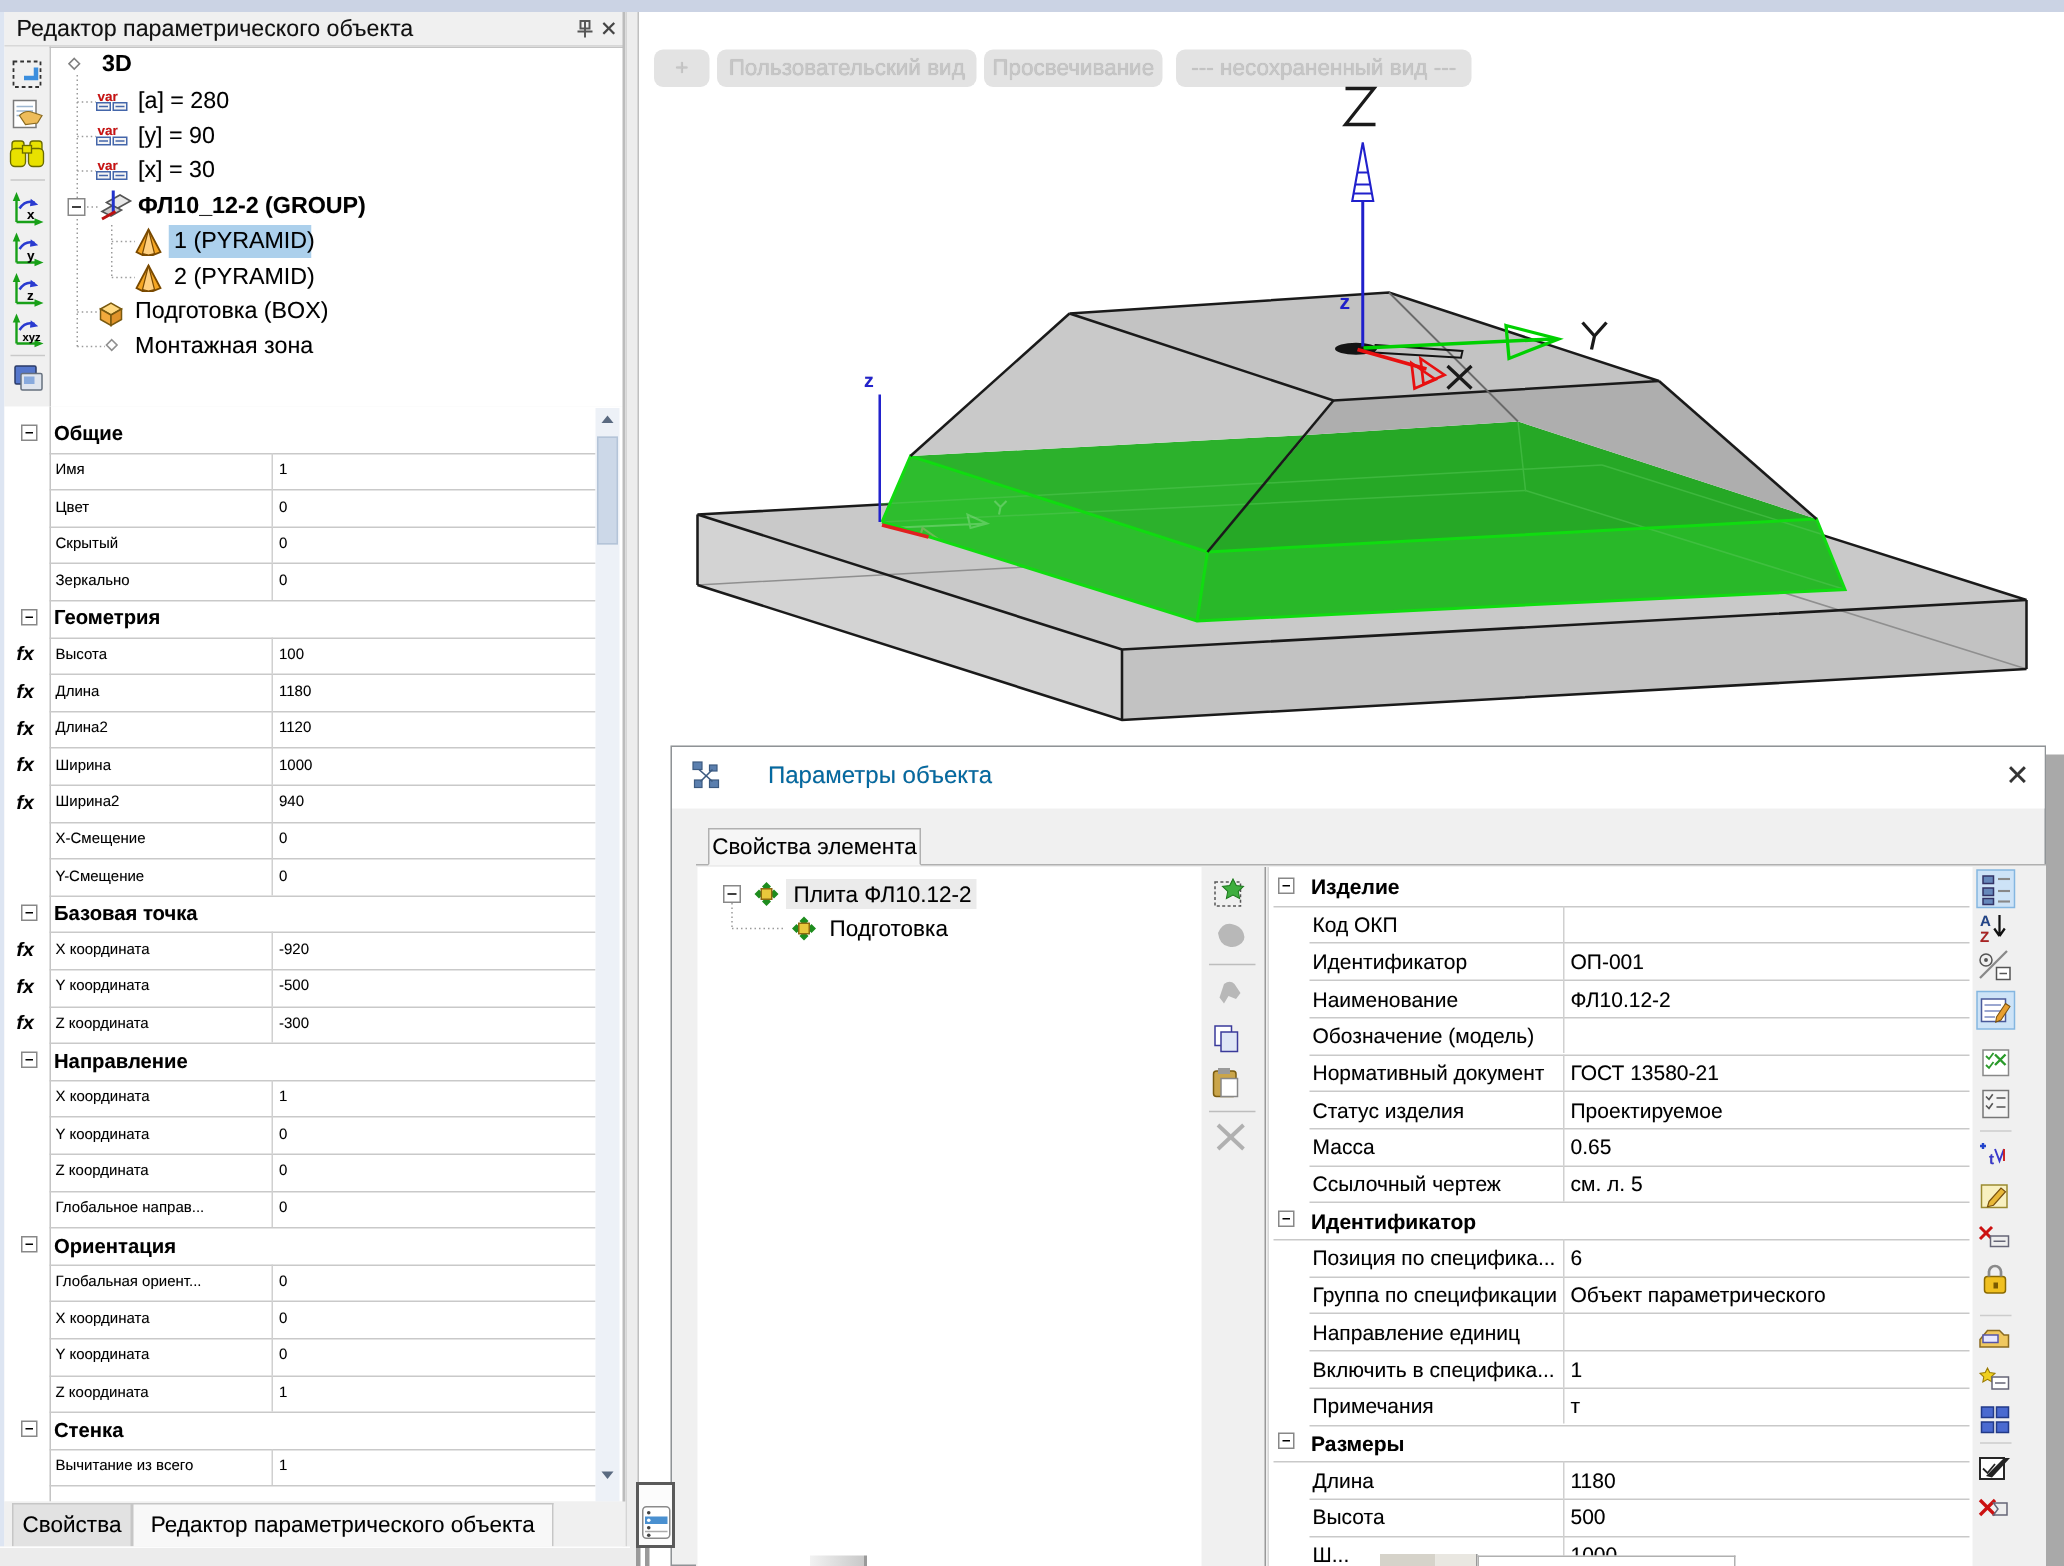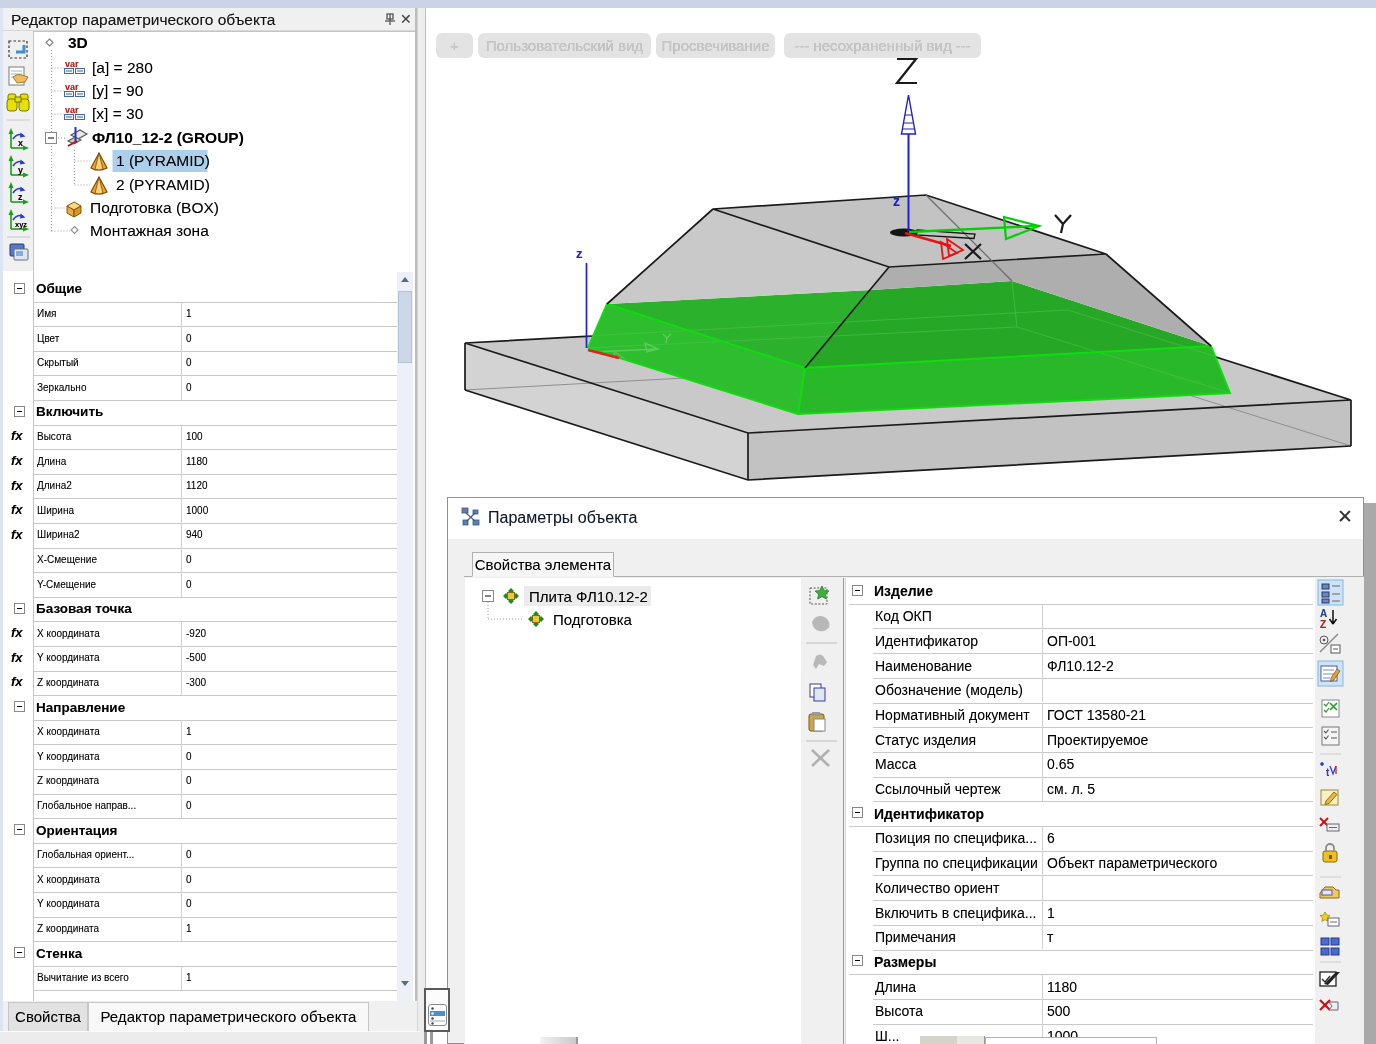--- a/index.html
+++ b/index.html
@@ -175,21 +175,21 @@
 <div class="rline" style="left:33px;top:350.8px;width:364px"></div>
 <div class="vline" style="left:181px;top:326.2px;height:24.6px"></div>
 <div class="pn" style="left:37px;top:354.1px">Скрытый</div>
 <div class="pn" style="left:186px;top:354.1px">0</div>
 <div class="rline" style="left:33px;top:375.4px;width:364px"></div>
 <div class="vline" style="left:181px;top:350.8px;height:24.6px"></div>
 <div class="pn" style="left:37px;top:378.7px">Зеркально</div>
 <div class="pn" style="left:186px;top:378.7px">0</div>
 <div class="rline" style="left:33px;top:400.0px;width:364px"></div>
 <div class="vline" style="left:181px;top:375.4px;height:24.6px"></div>
-<div class="cat" style="left:36px;top:403.3px">Включить</div>
+<div class="cat" style="left:36px;top:403.3px">Геометрия</div>
 <div class="rline" style="left:33px;top:424.6px;width:364px"></div>
 <div class="minus" style="left:14px;top:405.8px"></div>
 <div class="pn" style="left:37px;top:427.9px">Высота</div>
 <div class="pn" style="left:186px;top:427.9px">100</div>
 <div class="rline" style="left:33px;top:449.2px;width:364px"></div>
 <div class="vline" style="left:181px;top:424.6px;height:24.6px"></div>
 <div class="fxi" style="left:11px;top:429.4px">fx</div>
 <div class="pn" style="left:37px;top:452.5px">Длина</div>
 <div class="pn" style="left:186px;top:452.5px">1180</div>
 <div class="rline" style="left:33px;top:473.8px;width:364px"></div>
@@ -368,21 +368,21 @@
       <rect x="1" y="1" width="6" height="5"></rect>
       <rect x="12" y="3" width="5" height="4"></rect>
       <rect x="2" y="13" width="5" height="5"></rect>
       <rect x="12" y="13" width="6" height="5"></rect>
     </g>
     <g stroke="#3c5a80" stroke-width="1.1">
       <line x1="5" y1="6" x2="14" y2="14"></line>
       <line x1="14" y1="6" x2="6" y2="14"></line>
     </g>
   </svg>
-<div class="abs" style="left:488px;top:509px;font-size:16px;color:#0f172a">Параметры объекта</div>
+<div class="abs" style="left:512px;top:509px;font-size:16px;color:#0369a1">Параметры объекта</div>
 <div class="abs" style="left:1337px;top:505px;font-size:19px;color:#333">✕</div>
 <div class="abs" style="left:464px;top:576px;width:900px;height:468px;background:#f0f0f0;border-top:1px solid #b0b0b0"></div>
 <div class="abs" style="left:472px;top:552px;width:142px;height:25px;background:#f6f6f6;border:1px solid #b0b0b0;border-bottom:1px solid #f6f6f6;font-size:15px;text-align:center;line-height:24px;z-index:3">Свойства элемента</div>
 <div class="abs" style="left:465px;top:578px;width:336px;height:466px;background:#fff"></div>
 <svg class="abs" style="left:465px;top:578px" width="336" height="120" viewBox="465 578 336 120">
 <rect x="524" y="586" width="127" height="20" fill="#ebebeb"></rect>
 <line x1="488" y1="602" x2="488" y2="619" stroke="#9a9a9a" stroke-dasharray="1 2"></line>
 <line x1="488" y1="619" x2="524" y2="619" stroke="#9a9a9a" stroke-dasharray="1 2"></line>
 <rect x="482.5" y="590.5" width="11" height="11" fill="#fff" stroke="#888"></rect>
     <line x1="485" y1="596" x2="491" y2="596" stroke="#000"></line>
@@ -460,21 +460,21 @@
 <div class="rline" style="left:849px;top:826.0px;width:464px"></div>
 <div class="minus" style="left:852px;top:807.2px"></div>
 <div class="drow" style="left:875px;top:829.4px">Позиция по специфика...</div>
 <div class="drow" style="left:1047px;top:829.4px">6</div>
 <div class="rline" style="left:873px;top:850.7px;width:440px"></div>
 <div class="vline" style="left:1042px;top:826.0px;height:24.7px"></div>
 <div class="drow" style="left:875px;top:854.1px">Группа по спецификации</div>
 <div class="drow" style="left:1047px;top:854.1px">Объект параметрического</div>
 <div class="rline" style="left:873px;top:875.4px;width:440px"></div>
 <div class="vline" style="left:1042px;top:850.7px;height:24.7px"></div>
-<div class="drow" style="left:875px;top:878.8px">Количество ориент</div>
+<div class="drow" style="left:875px;top:878.8px">Направление единиц</div>
 <div class="rline" style="left:873px;top:900.1px;width:440px"></div>
 <div class="vline" style="left:1042px;top:875.4px;height:24.7px"></div>
 <div class="drow" style="left:875px;top:903.5px">Включить в специфика...</div>
 <div class="drow" style="left:1047px;top:903.5px">1</div>
 <div class="rline" style="left:873px;top:924.8px;width:440px"></div>
 <div class="vline" style="left:1042px;top:900.1px;height:24.7px"></div>
 <div class="drow" style="left:875px;top:928.2px">Примечания</div>
 <div class="drow" style="left:1047px;top:928.2px">т</div>
 <div class="rline" style="left:873px;top:949.5px;width:440px"></div>
 <div class="vline" style="left:1042px;top:924.8px;height:24.7px"></div>

